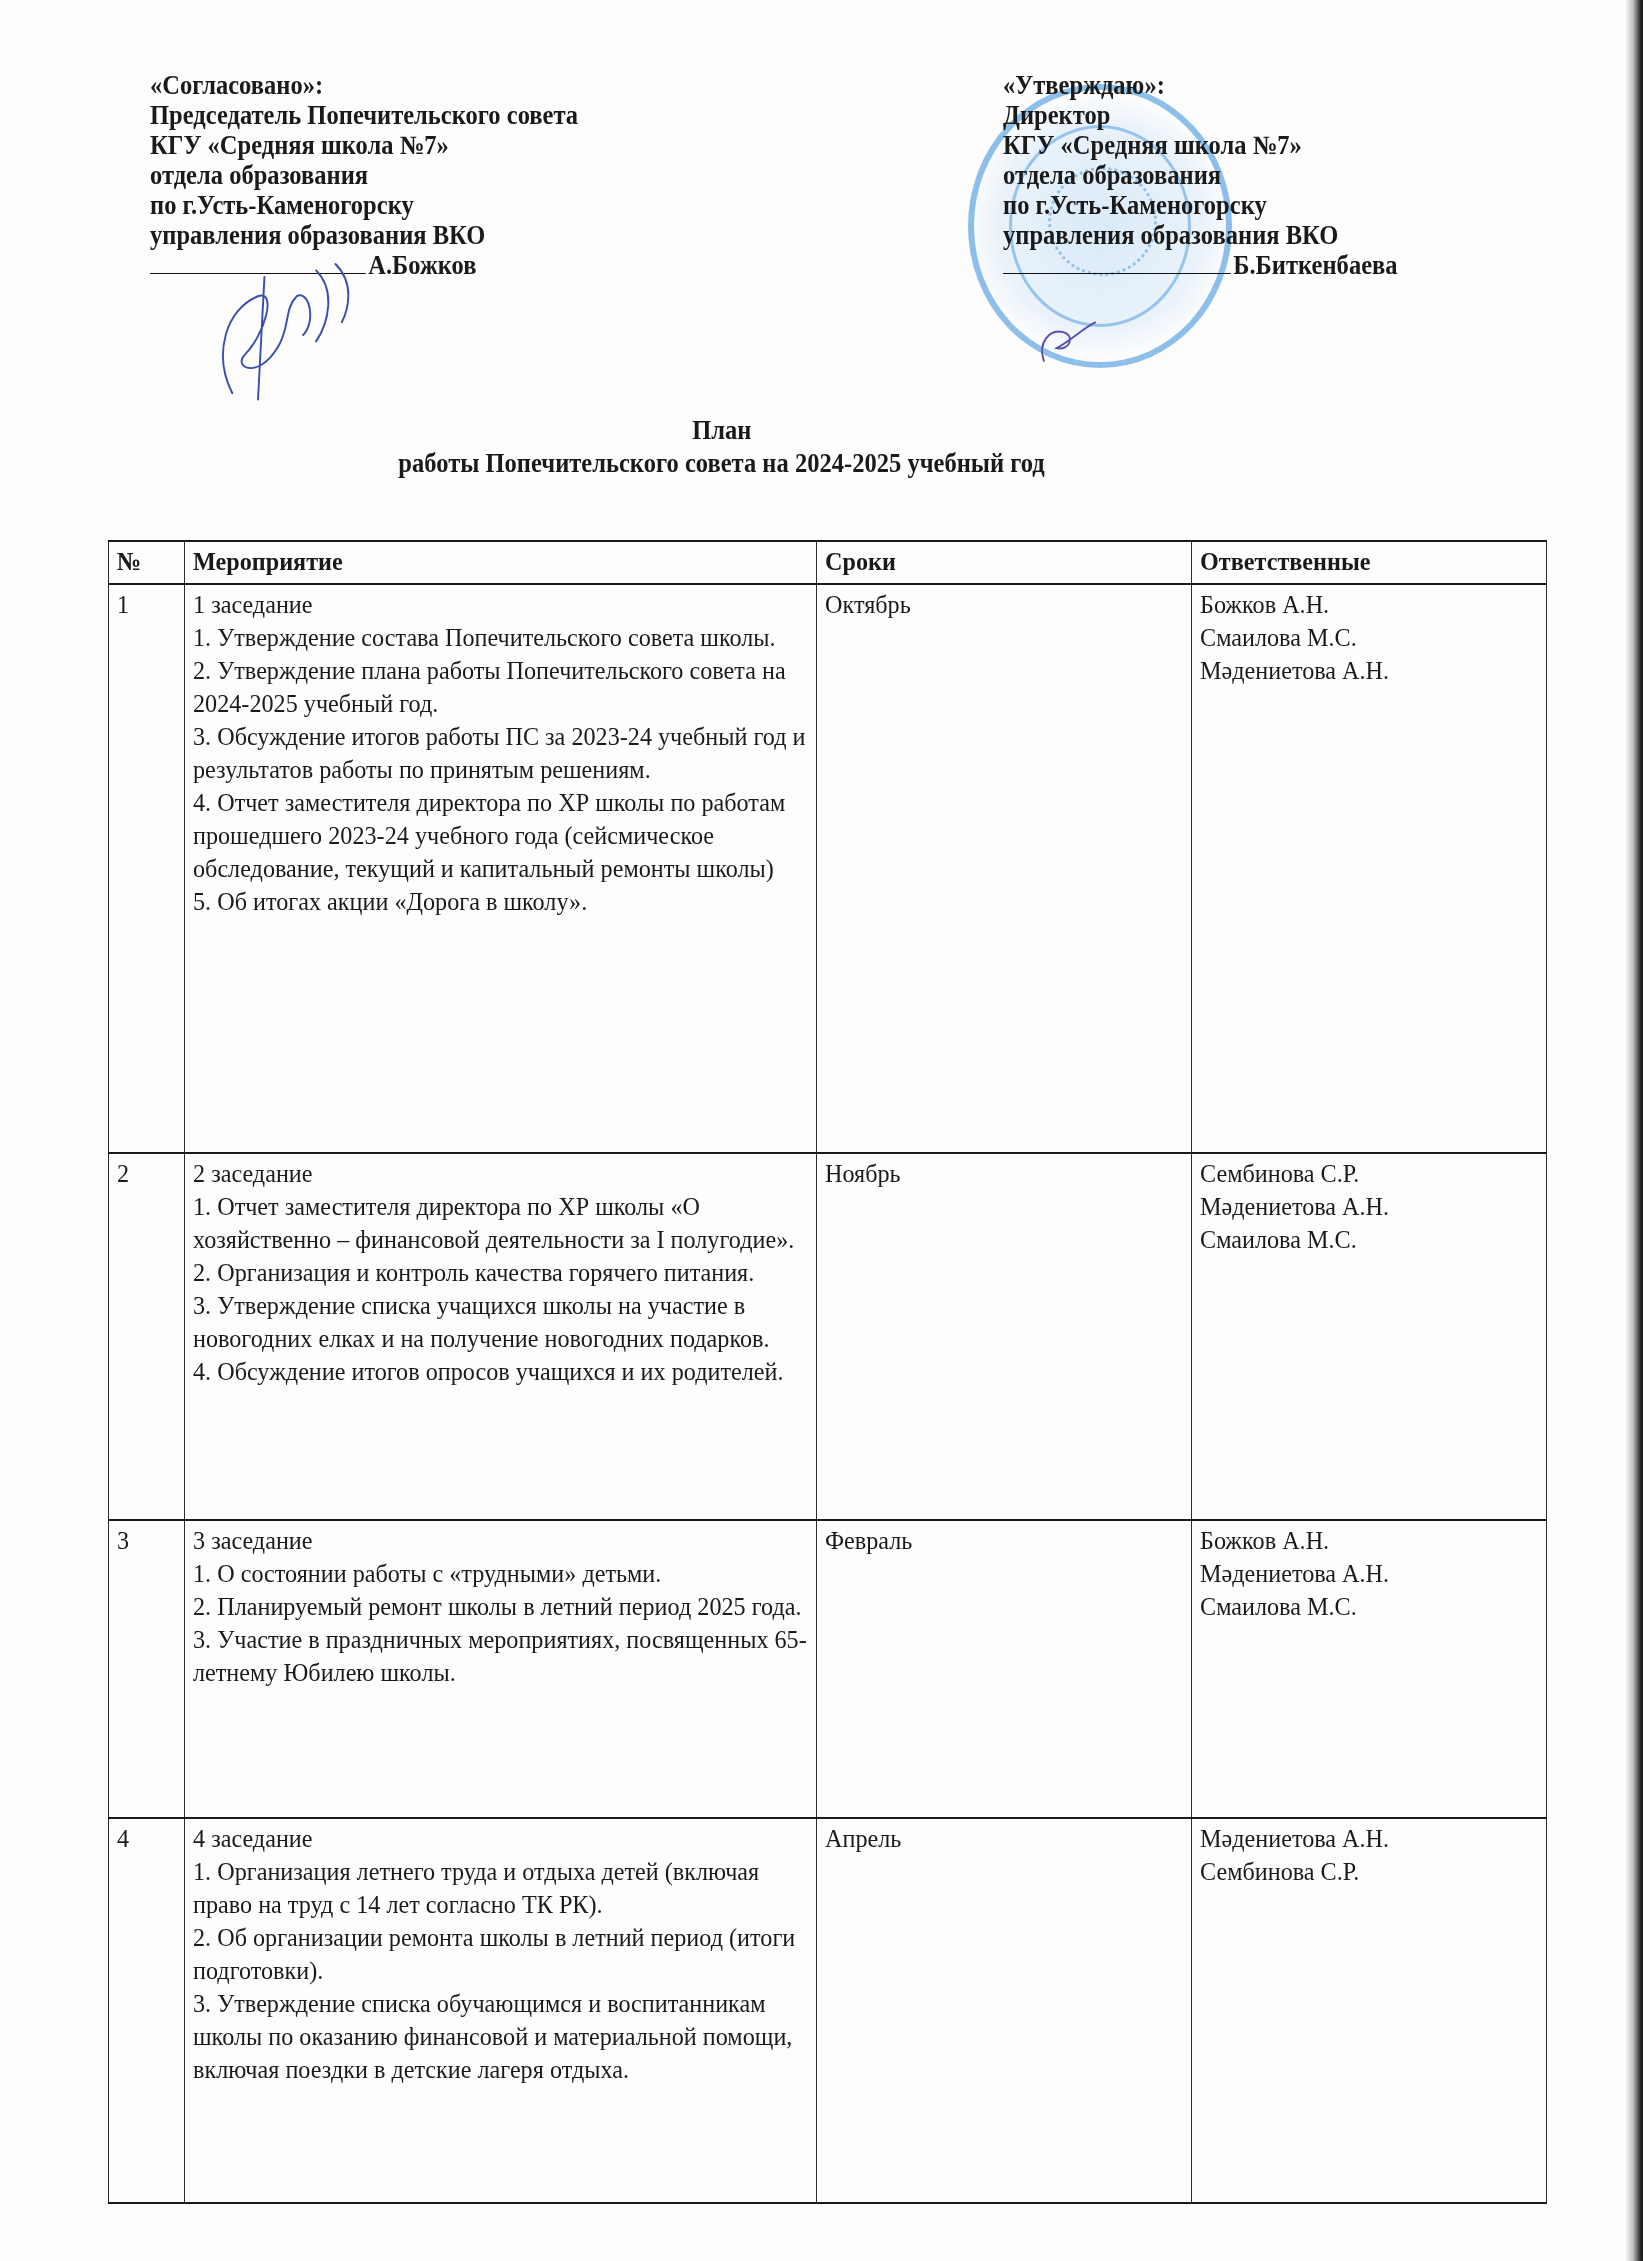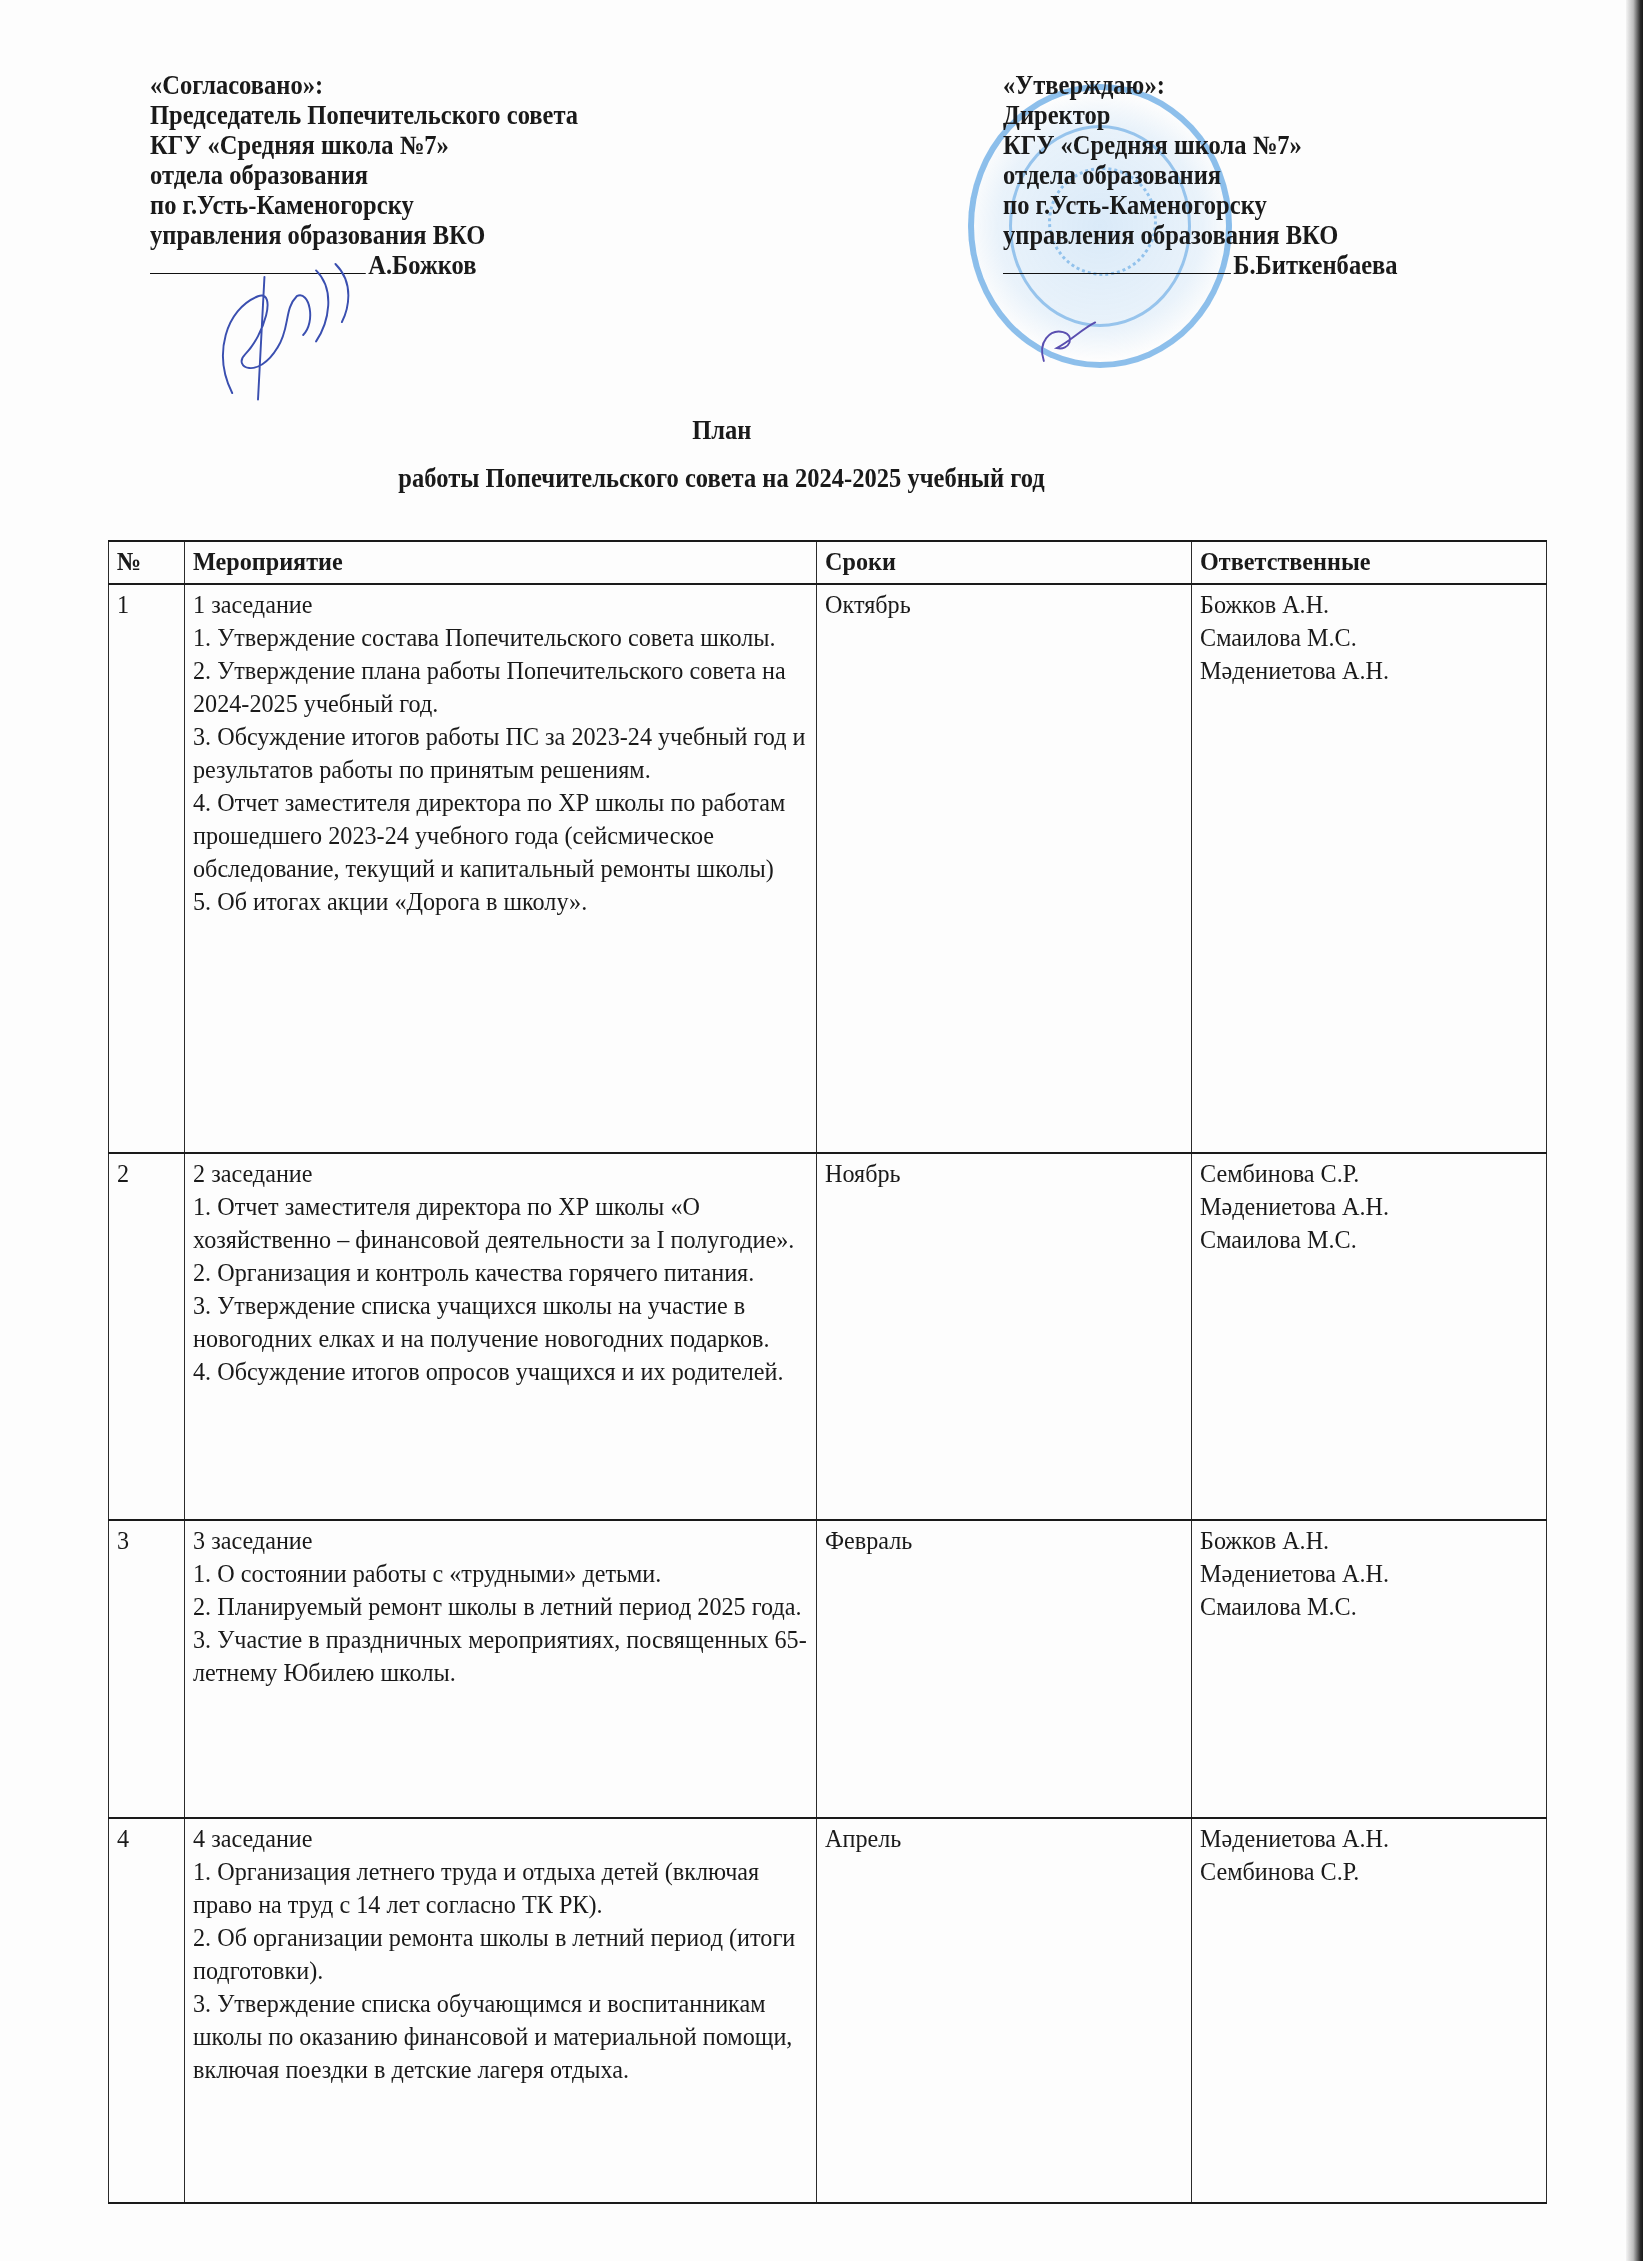--- a/index.html
+++ b/index.html
@@ -48,21 +48,21 @@
   }
   .signature {
     position: absolute; pointer-events: none;
   }
 
   .title {
     position: absolute; left: 0; width: 1444px; text-align: center;
     font-weight: bold; font-size: 26.4px; line-height: 34px;
   }
   .title.t1 { top: 413px; }
-  .title.t2 { top: 461px; }
+  .title.t2 { top: 446px; }
   .title span { display: inline-block; transform: scaleX(0.93); }
 
   table.plan {
     position: absolute; left: 108px; top: 540px;
     width: 1437px;
     border-collapse: collapse;
     table-layout: fixed;
     font-size: 26px; line-height: 33px;
   }
   table.plan th, table.plan td {

